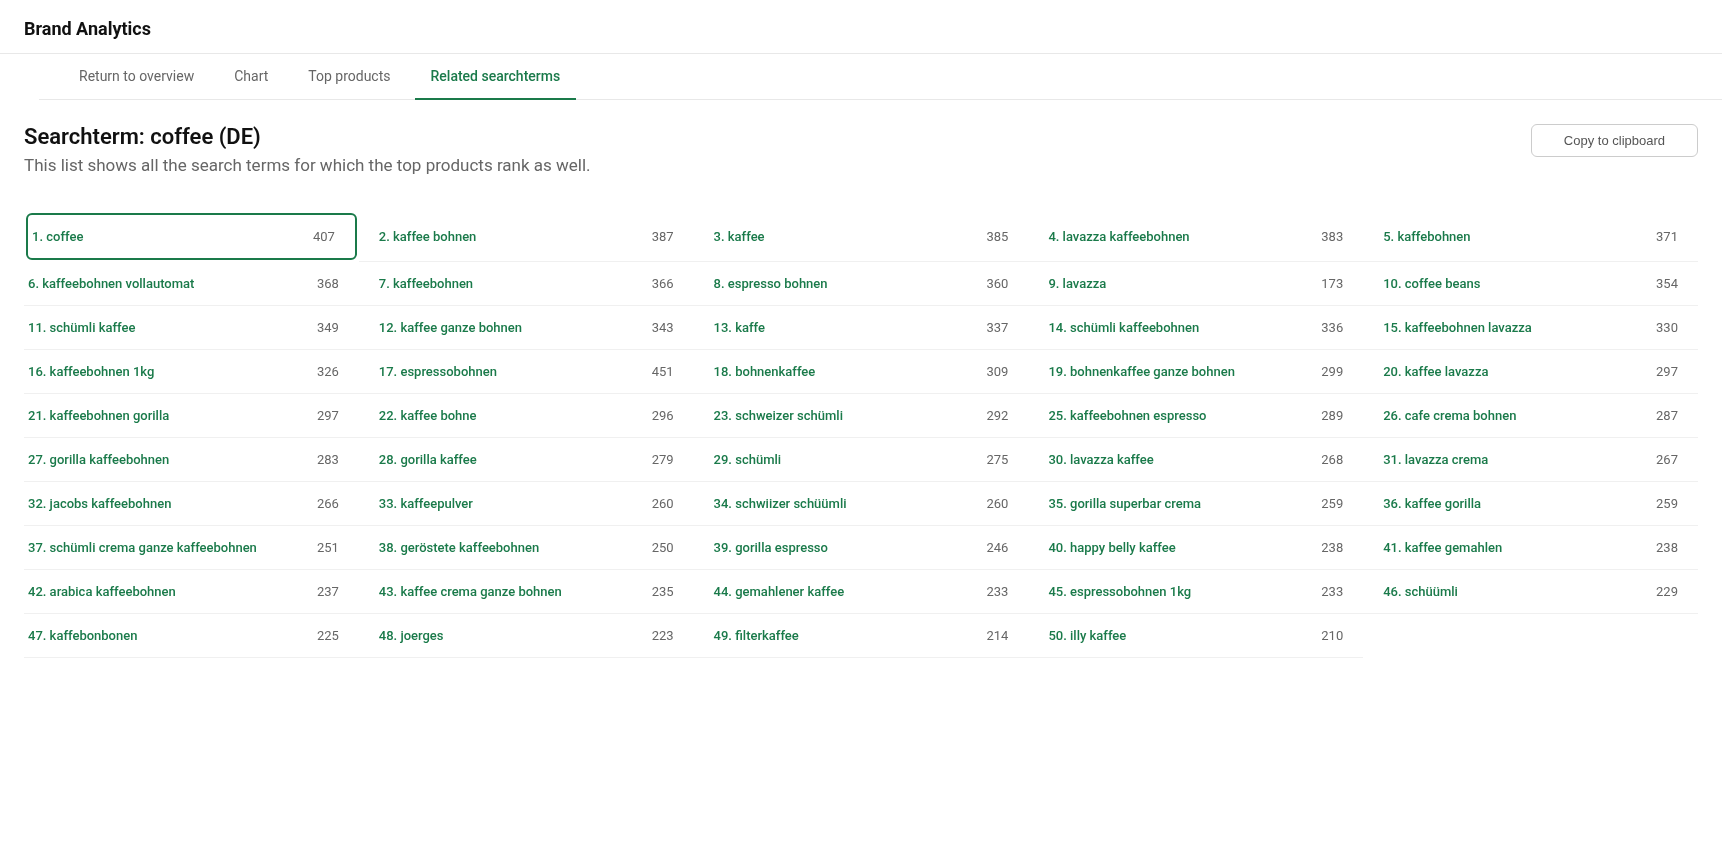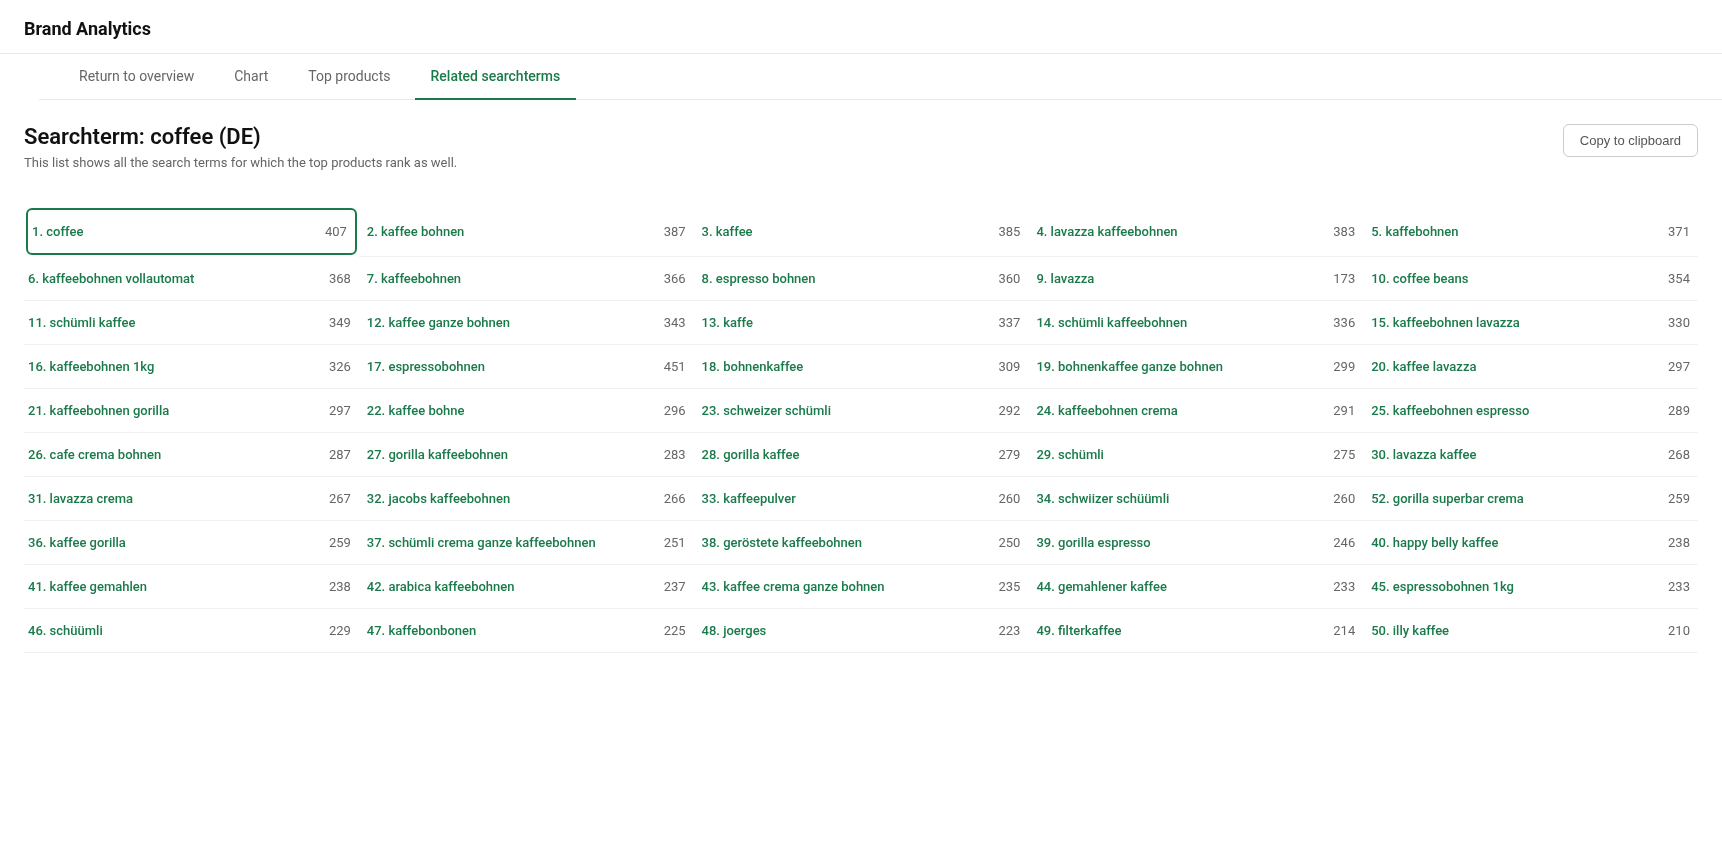--- a/index.html
+++ b/index.html
@@ -45,55 +45,55 @@
       padding: 24px 24px 16px;
     }
     
     .section-title {
       font-size: 22px;
       font-weight: 600;
       color: #111;
       margin-bottom: 6px;
     }
     .section-desc {
-      font-size: 13px;
+      font-size: 17px;
       color: #666;
       margin-bottom: 20px;
     }
     
     .top-bar {
       display: flex;
       justify-content: space-between;
       align-items: flex-start;
       margin-bottom: 16px;
     }
     .top-bar-left {}
     
     .copy-btn {
-      padding: 8px 16px;
+      padding: 8px 32px;
       border: 1px solid #ccc;
       background: #fff;
       border-radius: 6px;
       cursor: pointer;
       font-size: 13px;
       color: #555;
       white-space: nowrap;
     }
     
     .items-grid {
       display: grid;
       grid-template-columns: repeat(5, 1fr);
       gap: 0;
     }
     
     .grid-item {
       display: flex;
       justify-content: space-between;
       align-items: center;
-      padding: 14px 8px;
+      padding: 14px 20px;
       border-bottom: 1px solid #f0f0f0;
     }
     
     .grid-item:nth-child(5n+1) { padding-left: 4px; }
     
     .item-label {
       font-size: 13px;
       color: #1a7a4a;
       font-weight: 500;
       flex: 1;
@@ -218,24 +218,20 @@
       </div>
       <div class="grid-item">
         <span class="item-label">22. kaffee bohne</span>
         <span class="item-count">296</span>
       </div>
       <div class="grid-item">
         <span class="item-label">23. schweizer schümli</span>
         <span class="item-count">292</span>
       </div>
       <div class="grid-item">
-        <span class="item-label">24. kaffeebohnen crema</span>
-        <span class="item-count">291</span>
-      </div>
-      <div class="grid-item">
         <span class="item-label">25. kaffeebohnen espresso</span>
         <span class="item-count">289</span>
       </div>
       <div class="grid-item">
         <span class="item-label">26. cafe crema bohnen</span>
         <span class="item-count">287</span>
       </div>
       <div class="grid-item">
         <span class="item-label">27. gorilla kaffeebohnen</span>
         <span class="item-count">283</span>
@@ -262,21 +258,21 @@
       </div>
       <div class="grid-item">
         <span class="item-label">33. kaffeepulver</span>
         <span class="item-count">260</span>
       </div>
       <div class="grid-item">
         <span class="item-label">34. schwiizer schüümli</span>
         <span class="item-count">260</span>
       </div>
       <div class="grid-item">
-        <span class="item-label">52. gorilla superbar crema</span>
+        <span class="item-label">35. gorilla superbar crema</span>
         <span class="item-count">259</span>
       </div>
       <div class="grid-item">
         <span class="item-label">36. kaffee gorilla</span>
         <span class="item-count">259</span>
       </div>
       <div class="grid-item">
         <span class="item-label">37. schümli crema ganze kaffeebohnen</span>
         <span class="item-count">251</span>
       </div>

